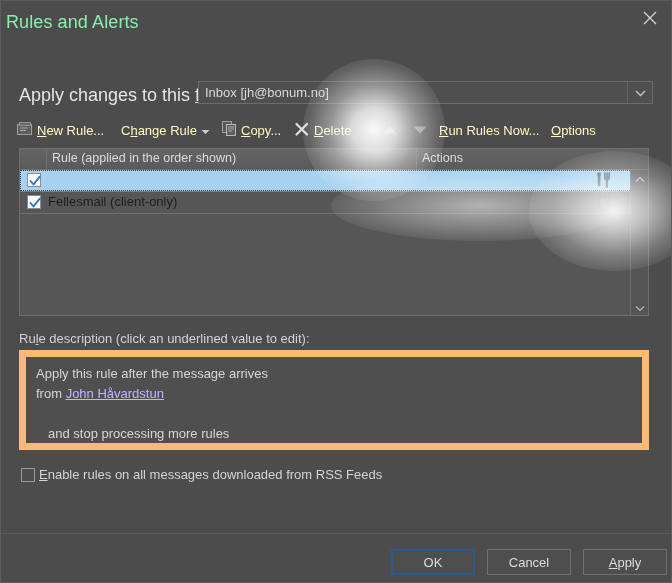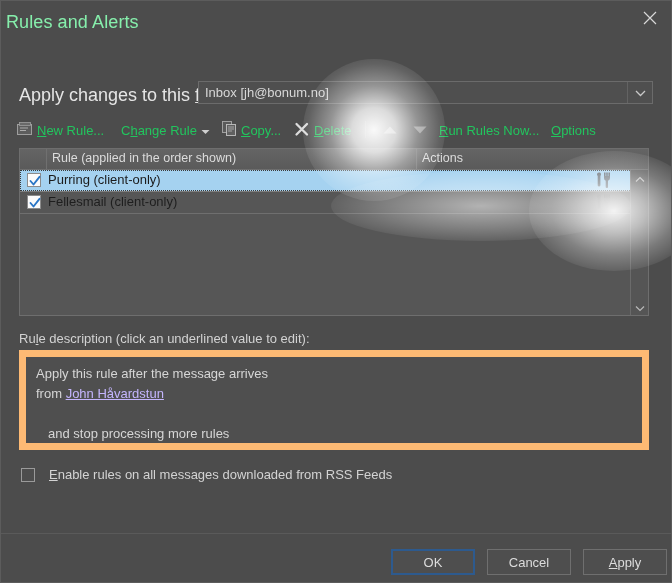--- a/index.html
+++ b/index.html
@@ -130,21 +130,21 @@
     width: 640px; height: 26px;
   }
   .tb-item {
     position: absolute;
     top: 0;
     height: 24px;
     display: flex;
     align-items: center;
     gap: 4px;
     font-size: 13px;
-    color: #22c55e;
+    color: #fef9c3;
     white-space: nowrap;
   }
   .tb-item .lbl { position: relative; top: 0px; }
   .tb-sep {
     position: absolute;
     top: 3px;
     width: 1px; height: 17px;
     background: #6a6a6a;
   }
   .u { text-decoration: underline; }
@@ -267,21 +267,21 @@
   .desc-line.indent { left: 22px; }
   .dlink {
     color: #c4b5fd;
     text-decoration: underline;
   }
 
   
   .rss-row {
     position: absolute;
     left: 20px; top: 466px;
-    display: flex; align-items: center; gap: 14px;
+    display: flex; align-items: center; gap: 4px;
   }
   .rss-box {
     width: 14px; height: 14px;
     box-sizing: border-box;
     background: #4d4d4d;
     border: 1px solid #9a9a9a;
   }
   .rss-label {
     font-size: 13px;
     color: #d3d3d3;
@@ -458,21 +458,20 @@
     </div>
 
     <div class="list-body">
 
       <div class="row selected" style="top:0px;">
         <div class="chk">
           <svg width="12" height="12" viewBox="0 0 12 12">
             <path d="M1.5 6 L4.5 9.5 L10.5 1.8" stroke="#2a76c6" stroke-width="1.9" fill="none" stroke-linecap="round" stroke-linejoin="round"></path>
           </svg>
         </div>
-        <div class="rname">Purring  (client-only)</div>
         <div class="acticon">
           <svg width="22" height="19" viewBox="0 0 22 19">
             <path d="M5 3.5 a2 2 0 1 1 3.4 1.4 L8.4 14.5 a1.4 1.4 0 0 1 -2.7 0 L5.7 4.9 A2 2 0 0 1 5 3.5 Z" fill="#555e66"></path>
             <path d="M12.8 1.5 L12.8 5.2 M15 1.5 L15 5.2 M17.2 1.5 L17.2 5.2" stroke="#4e5760" stroke-width="1.5"></path>
             <path d="M12 5 h6 v2 a3 3 0 0 1 -2 2.8 v6.4 a1.2 1.2 0 0 1 -2.3 0 V9.8 A3 3 0 0 1 12 7 Z" fill="#5c656e"></path>
           </svg>
         </div>
       </div>
 
       <div class="row-sep" style="top:21px;"></div>

